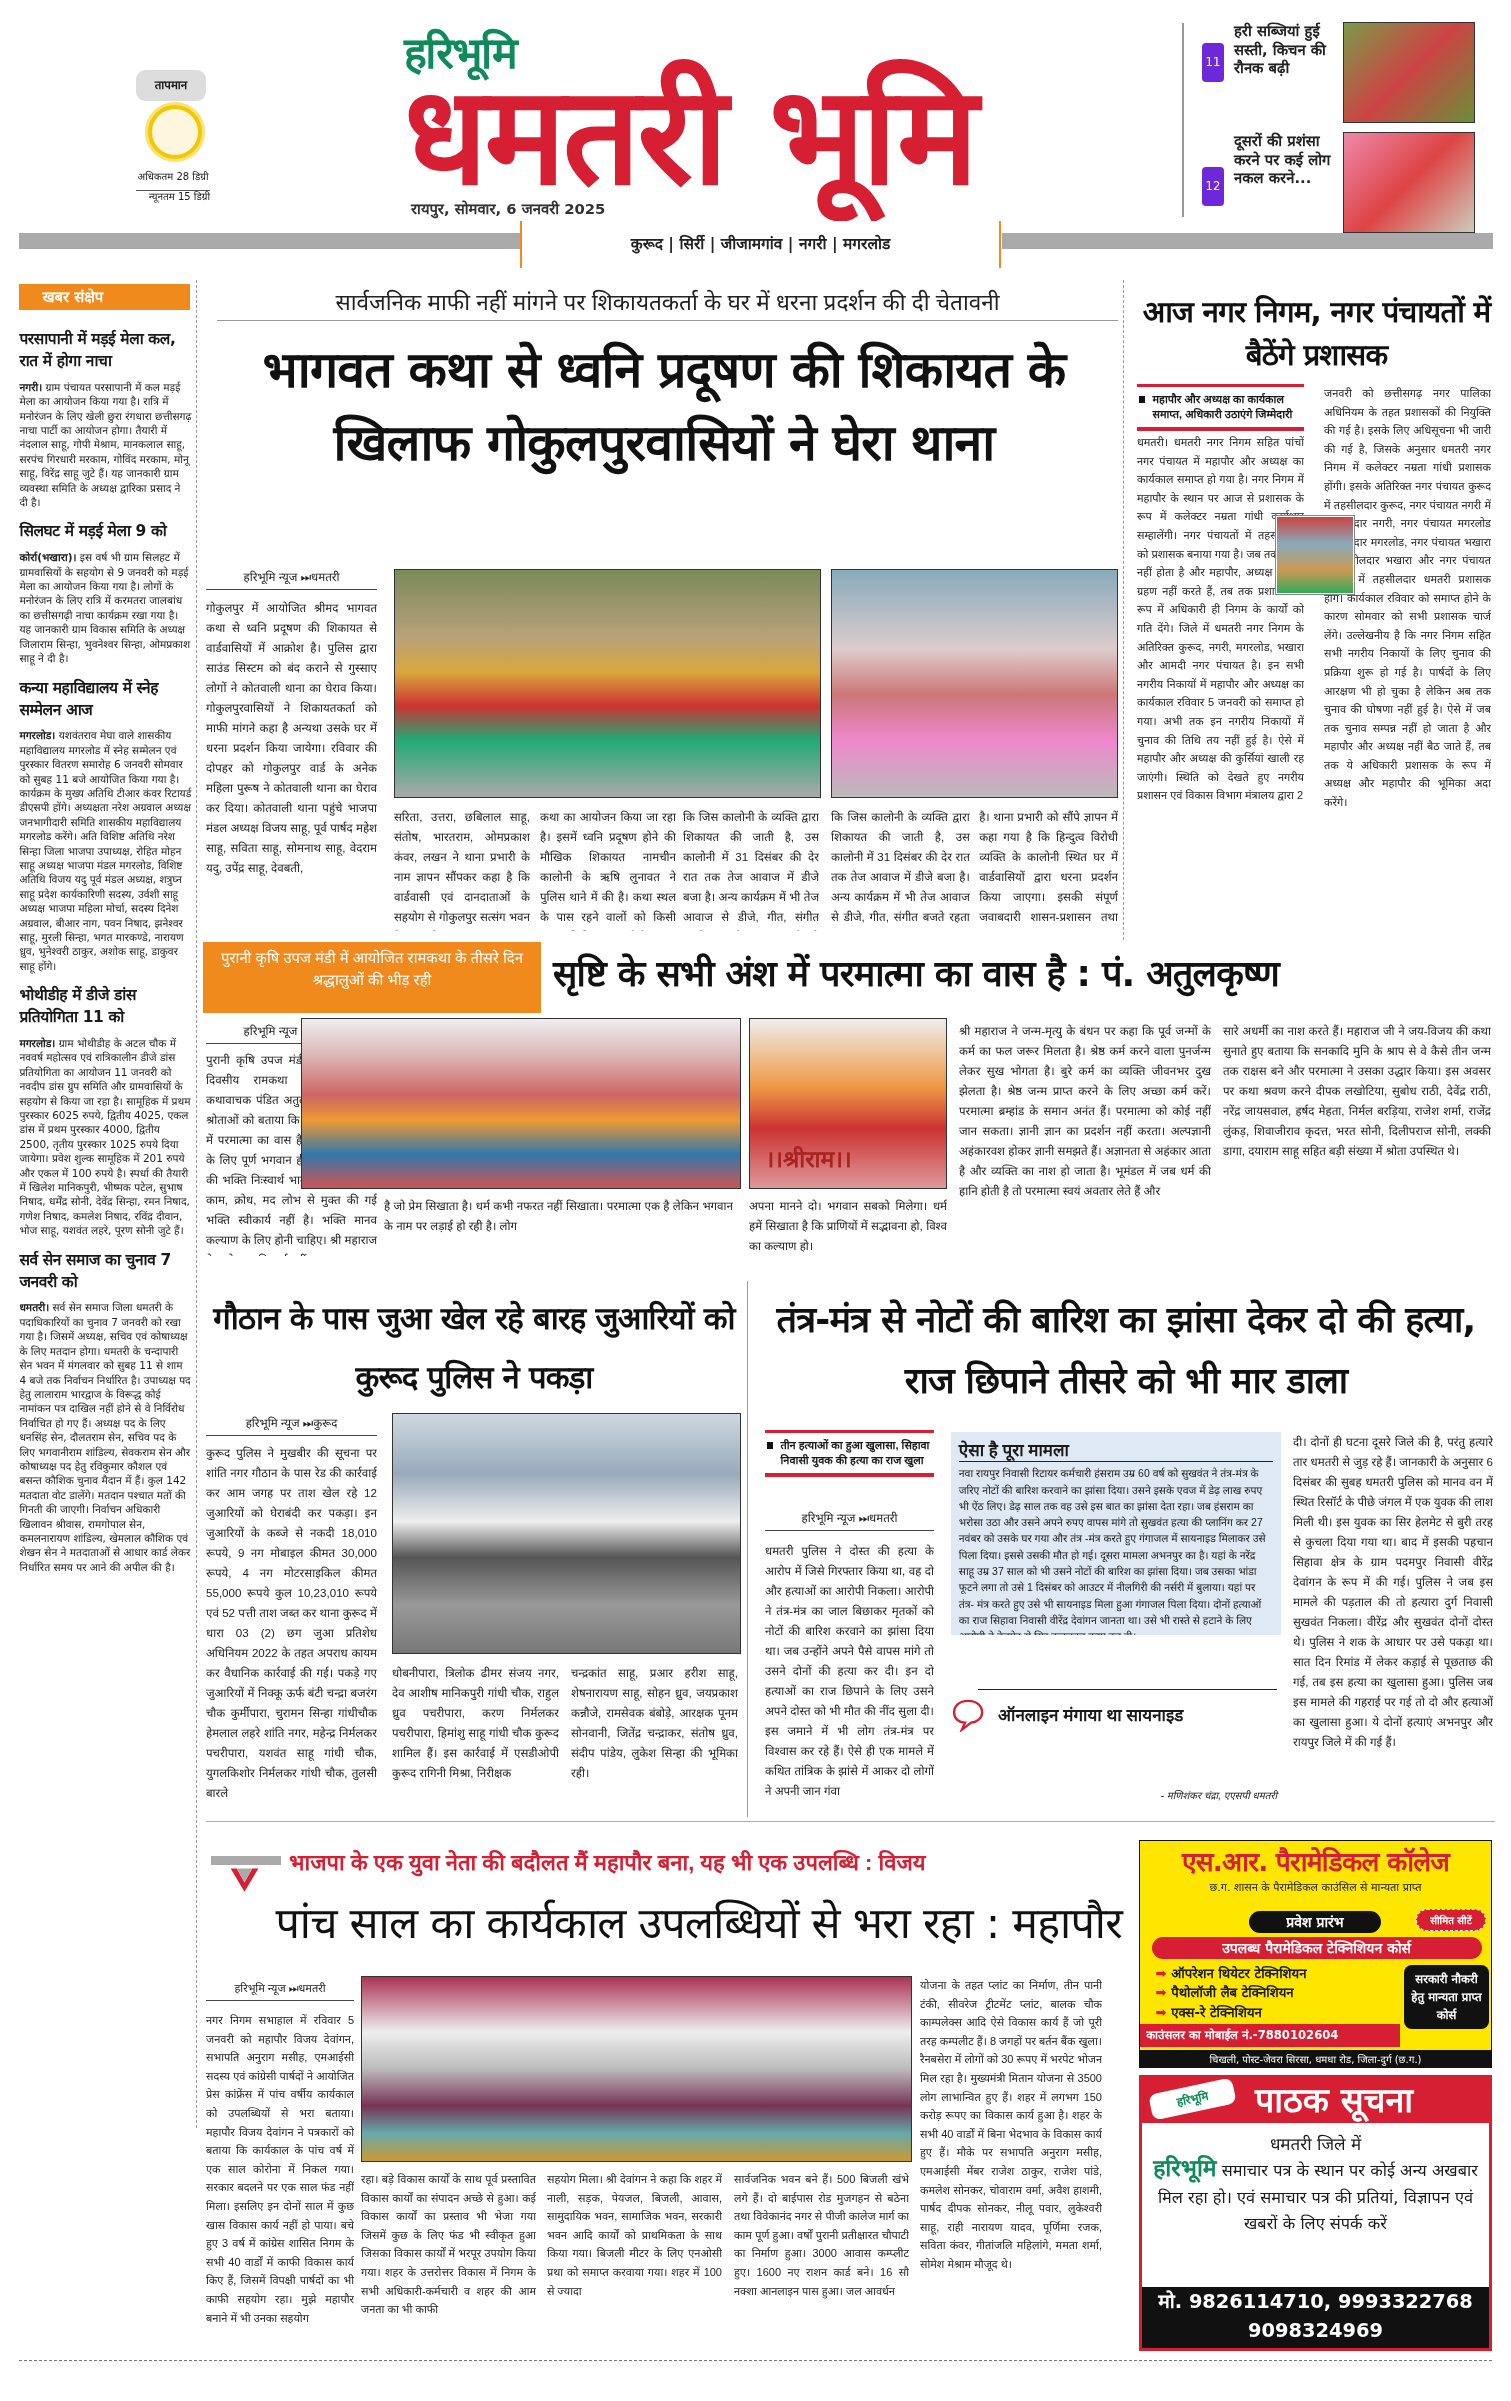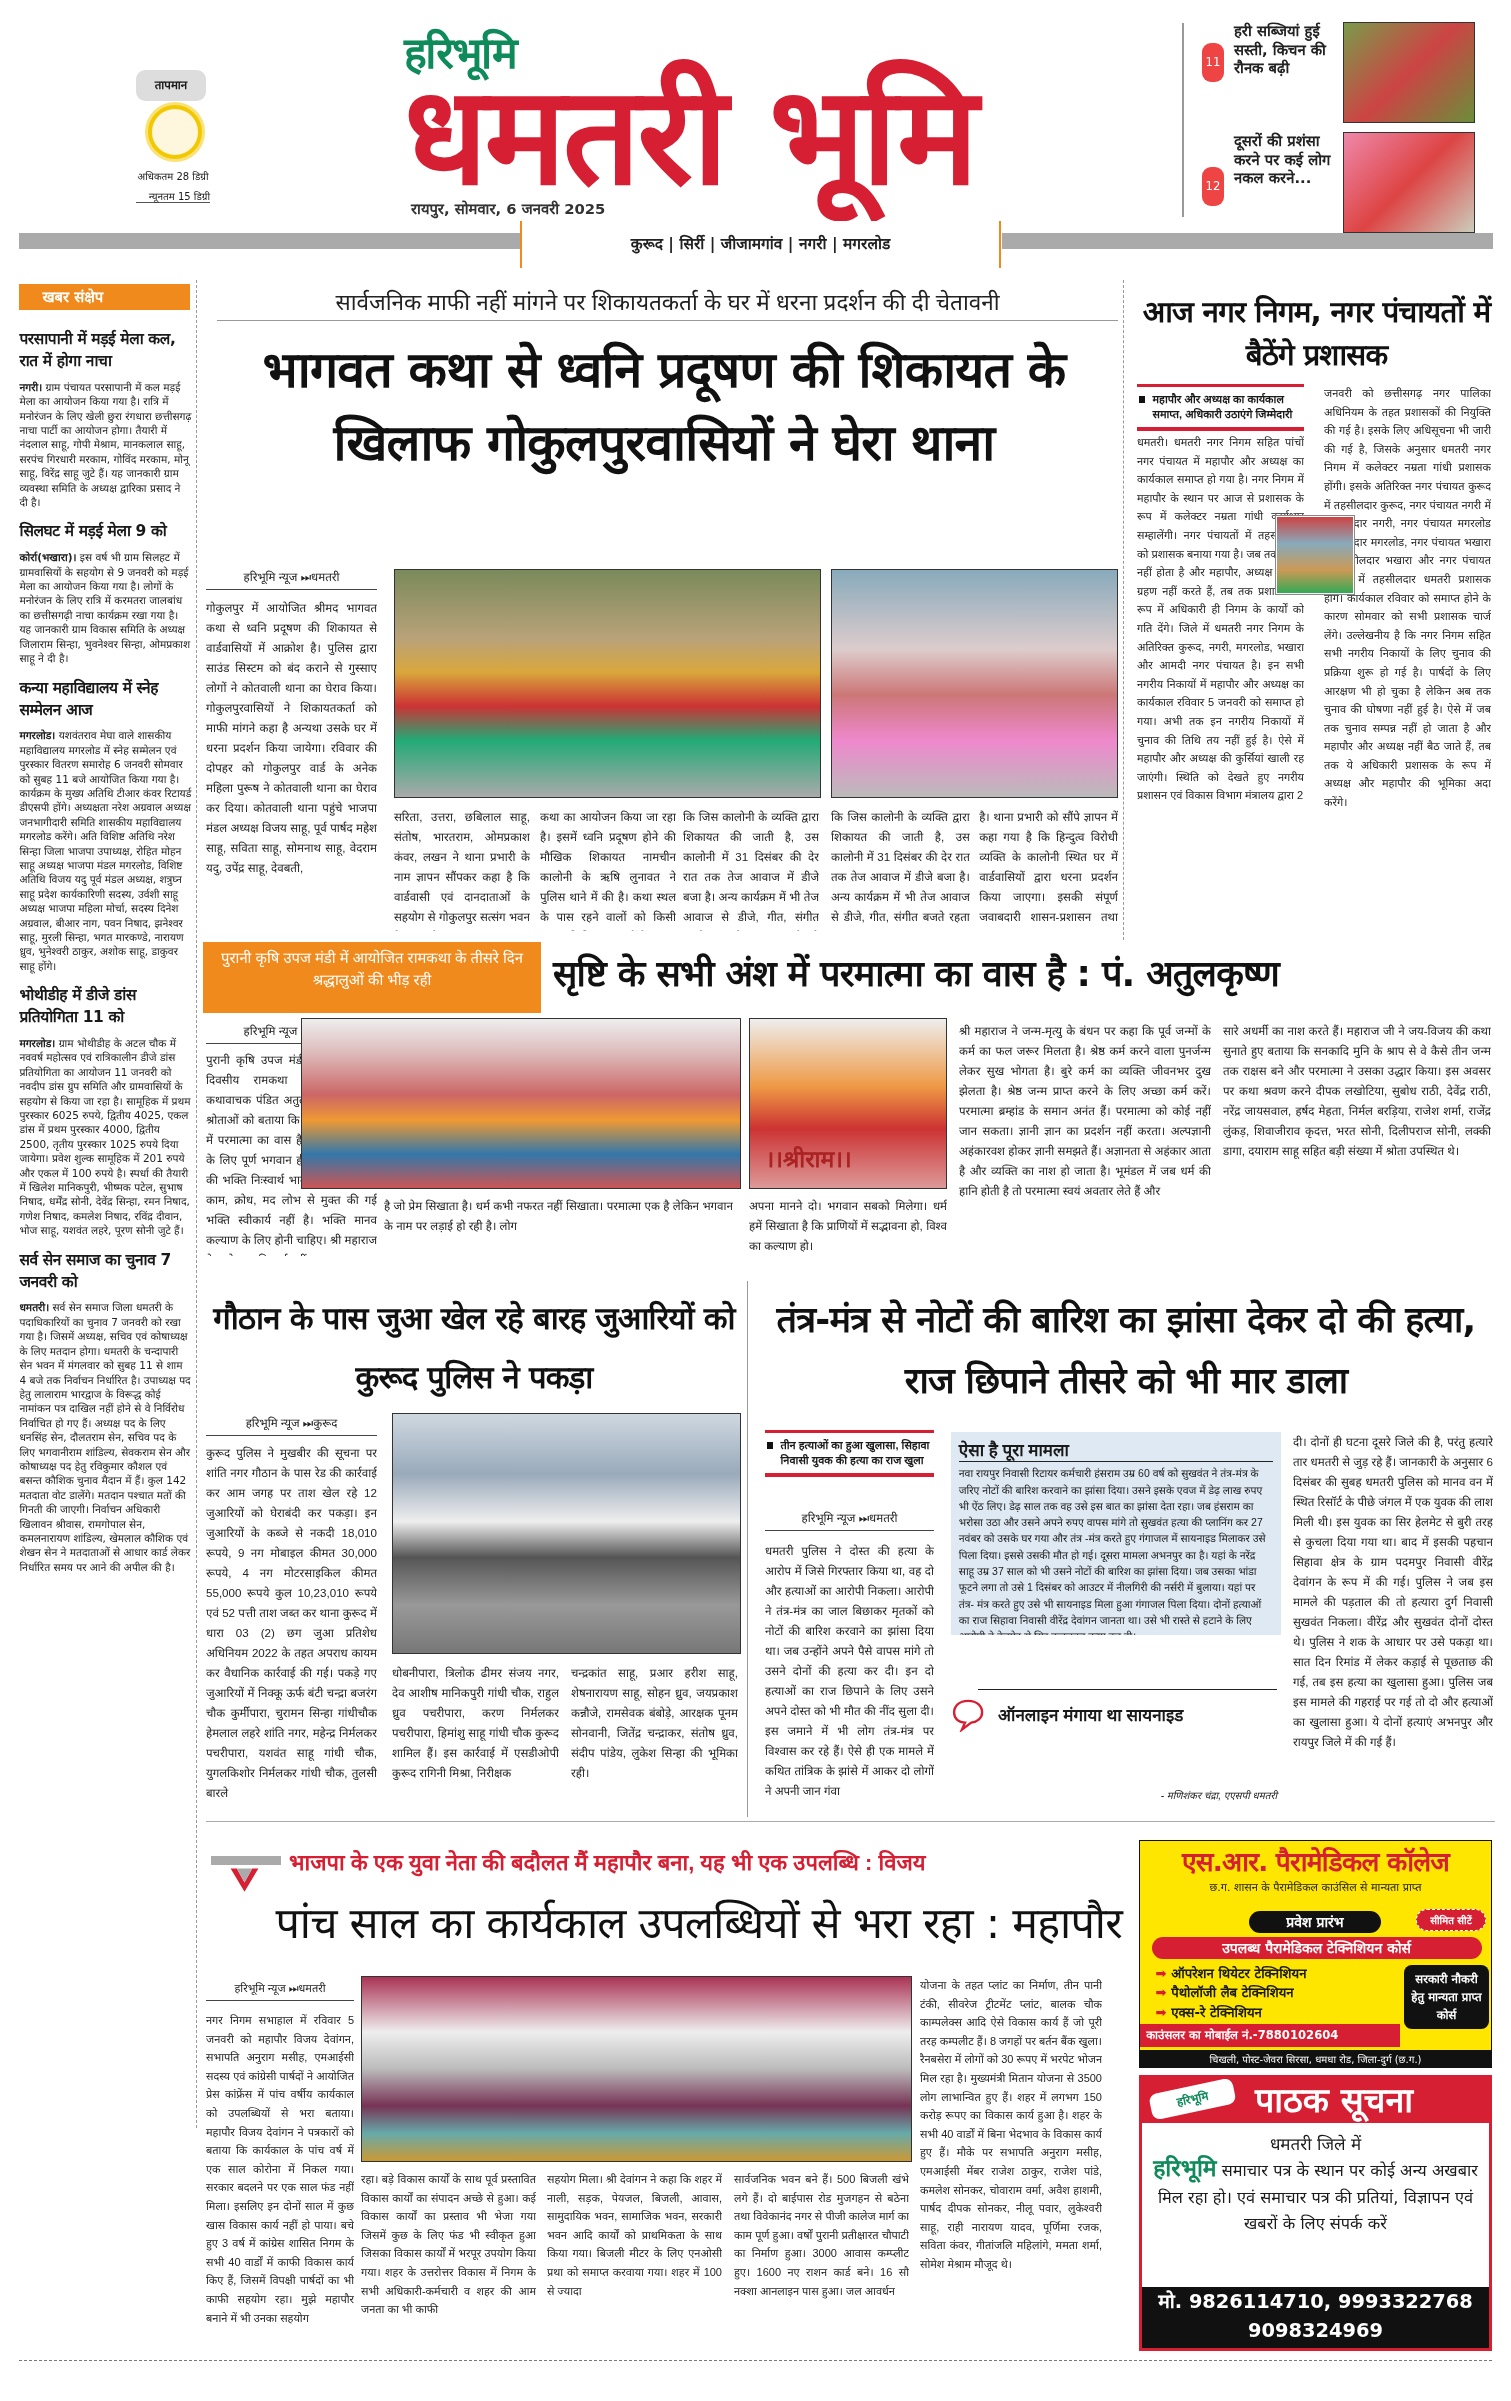--- a/index.html
+++ b/index.html
@@ -13,21 +13,21 @@
   .photo{border:1.6px solid #333;overflow:hidden}
   
   .weather-box{left:136px;top:70px;width:70px;height:31px;background:#ddd;border-radius:9.3px;text-align:center;line-height:31px;font-size:11.6px;font-weight:bold}
   .sun{left:148px;top:105px;width:54px;height:54px;border-radius:50%;background:#fff6de;border:4.7px solid #f2c800;box-shadow:0 0 0 3.1px #fae27a}
   .masthead-brand{left:404px;top:22px;font-size:43px;font-weight:bold;color:#0f8a5a;letter-spacing:-1.6px}
   .masthead-title{left:404px;top:62px;font-size:136px;font-weight:bold;color:#d61f33;letter-spacing:-3.1px;line-height:148px}
   .dateline{left:411px;top:198px;font-size:14.8px;font-weight:bold;color:#333}
   .gray-bar{top:233px;height:15.5px;background:#aaa}
   .town-strip{left:520px;top:221px;width:481px;height:47px;background:#fff;border-left:2.3px solid #f08a1d;border-right:2.3px solid #f08a1d;text-align:center;line-height:47px;font-size:15.5px;font-weight:bold;color:#222}
   .teaser{font-size:14.8px;font-weight:bold;line-height:18.6px;color:#222}
-  .teaser-num{width:22px;height:39px;border-radius:9px;background:#ef4444;color:#fff;font-size:11.6px;text-align:center;line-height:39px}
+  .teaser-num{width:22px;height:39px;border-radius:4px;background:#6d28d9;color:#fff;font-size:11.6px;text-align:center;line-height:39px}
   
   .brief-tag{left:19.4px;top:284px;width:171px;height:26.4px;background:#f08a1d;color:#fff;font-size:14.8px;font-weight:bold;line-height:26.4px;padding-left:23px}
   .left-col{left:19.4px;width:172px}
   .left-col h3{font-family:"DejaVu Sans",sans-serif;font-weight:bold;font-size:15.5px;line-height:22px;margin:11px 0 7.8px;letter-spacing:-0.4px}
   .left-col p{font-family:"DejaVu Sans",sans-serif;font-size:10.5px;line-height:14.4px;color:#222}
   .left-col p b{font-weight:bold}
   .vrule{left:196px;top:280px;width:0;height:1848px;border-left:0.8px dashed #999}
   .hrule-dash{height:0;border-top:1.6px dashed #777}
   .red-rule{height:3.1px;background:#d61f33}
   .sub-bullet{font-family:"Liberation Sans",sans-serif;font-weight:bold;font-size:11px;line-height:15.5px;padding:4.7px 0 4.7px 15.5px;position:relative}
@@ -36,21 +36,21 @@
   .ad-yellow{background:#ffe600;border:1.6px solid #111}
   .ad-red{background:#d61f33}
   .pill-black{background:#111;color:#fff;border-radius:18.6px;text-align:center;font-weight:bold}
   .pill-red{background:#d61f33;color:#fff;border-radius:15.5px;text-align:center;font-weight:bold}
 </style>
 </head>
 <body>
 
 <div class="abs weather-box">तापमान</div>
 <div class="abs sun"></div>
-<div class="abs" style="left:136px;top:169px;width:74px;text-align:center;font-size:10px;border-bottom:1.6px solid #555;padding-bottom:19px">अधिकतम 28 डिग्री</div>
+<div class="abs" style="left:136px;top:169px;width:74px;text-align:center;font-size:10px;border-bottom:1.6px solid #555;padding-bottom:7px">अधिकतम 28 डिग्री</div>
 <div class="abs" style="left:136px;top:189px;width:74px;text-align:right;font-size:10px">न्यूनतम 15 डिग्री</div>
 
 <div class="abs masthead-brand">हरिभूमि</div>
 <div class="abs masthead-title">धमतरी भूमि</div>
 <div class="abs dateline">रायपुर, सोमवार, 6 जनवरी 2025</div>
 
 <div class="abs gray-bar" style="left:19.4px;width:501px"></div>
 <div class="abs gray-bar" style="left:1002px;width:491px"></div>
 <div class="abs town-strip">
   <span>कुरूद</span> |

